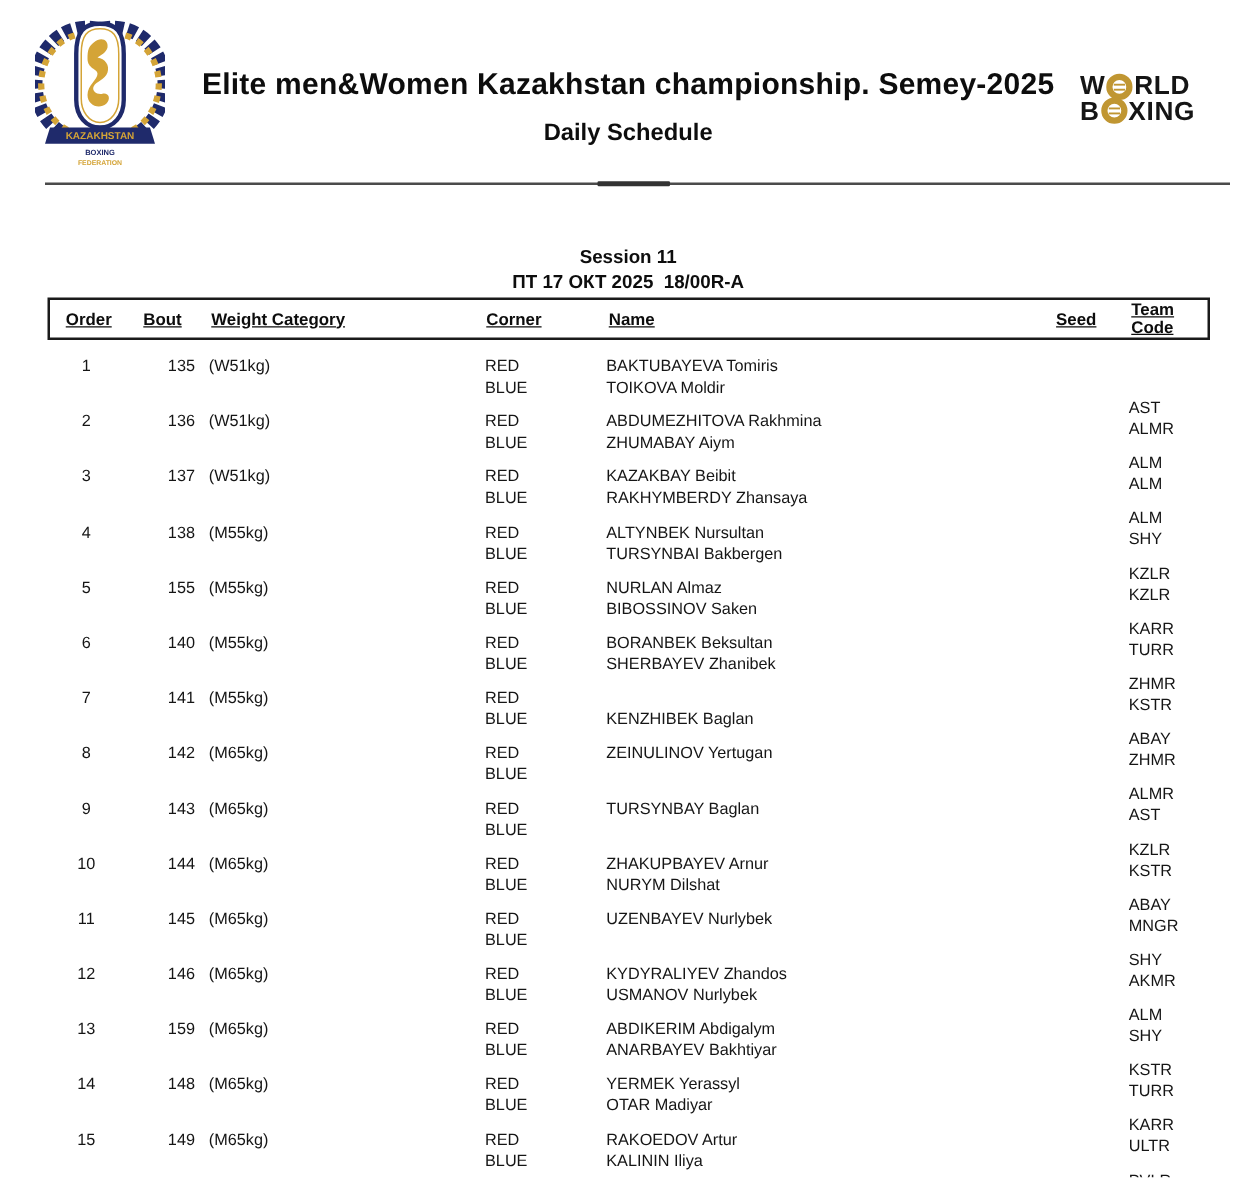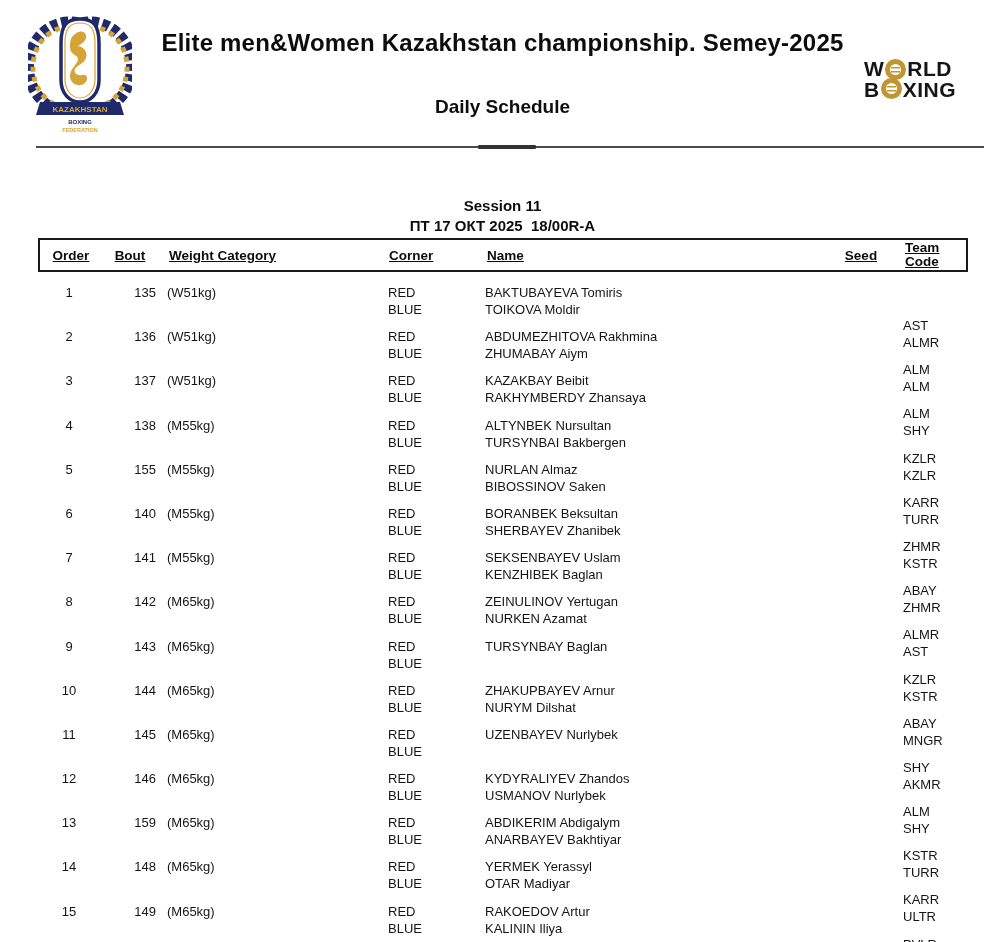--- a/index.html
+++ b/index.html
@@ -4,21 +4,21 @@
 <style>
   html,body { margin:0; padding:0; background:#fff; }
   .page {
     position:relative; width:1005px; height:942px; background:#ffffff;
     font-family:"Liberation Sans", sans-serif; color:#151515; overflow:hidden;
   }
 
   
   .kbf-logo { position:absolute; left:28px; top:12px; width:104px; height:126px; }
   .page-title {
-    position:absolute; left:120px; right:120px; top:29px; text-align:center;
+    position:absolute; left:120px; right:120px; top:54px; text-align:center;
     font-size:24px; font-weight:bold; color:#0d0d0d; letter-spacing:0.2px; white-space:nowrap;
   }
   .page-subtitle {
     position:absolute; left:0; right:0; top:96px; text-align:center;
     font-size:19px; font-weight:bold; color:#0d0d0d;
   }
   .wb-logo { position:absolute; left:864px; top:58px; width:140px; }
   .wb-line { display:flex; align-items:center; font-weight:800; font-size:21px; line-height:22px; color:#151515; letter-spacing:0.5px; }
   .wb-line.second { margin-top:-1px; }
   .wb-ring {
@@ -191,36 +191,34 @@
     <div class="cell c4 r2">BLUE</div>
     <div class="cell c5 r2">SHERBAYEV Zhanibek</div>
     <div class="cell c7 r2">KSTR</div>
   </div>
 
   <div class="cols bout-row">
     <div class="cell c1 r1">7</div>
     <div class="cell c2 r1">141</div>
     <div class="cell c3 r1">(M55kg)</div>
     <div class="cell c4 r1">RED</div>
-    <div class="cell c5 r1">SEKSENBAYEV Uslam</div>
     <div class="cell c7 r1">ABAY</div>
     <div class="cell c4 r2">BLUE</div>
     <div class="cell c5 r2">KENZHIBEK Baglan</div>
     <div class="cell c7 r2">ZHMR</div>
   </div>
 
   <div class="cols bout-row">
     <div class="cell c1 r1">8</div>
     <div class="cell c2 r1">142</div>
     <div class="cell c3 r1">(M65kg)</div>
     <div class="cell c4 r1">RED</div>
     <div class="cell c5 r1">ZEINULINOV Yertugan</div>
     <div class="cell c7 r1">ALMR</div>
     <div class="cell c4 r2">BLUE</div>
-    <div class="cell c5 r2">NURKEN Azamat</div>
     <div class="cell c7 r2">AST</div>
   </div>
 
   <div class="cols bout-row">
     <div class="cell c1 r1">9</div>
     <div class="cell c2 r1">143</div>
     <div class="cell c3 r1">(M65kg)</div>
     <div class="cell c4 r1">RED</div>
     <div class="cell c5 r1">TURSYNBAY Baglan</div>
     <div class="cell c7 r1">KZLR</div>

